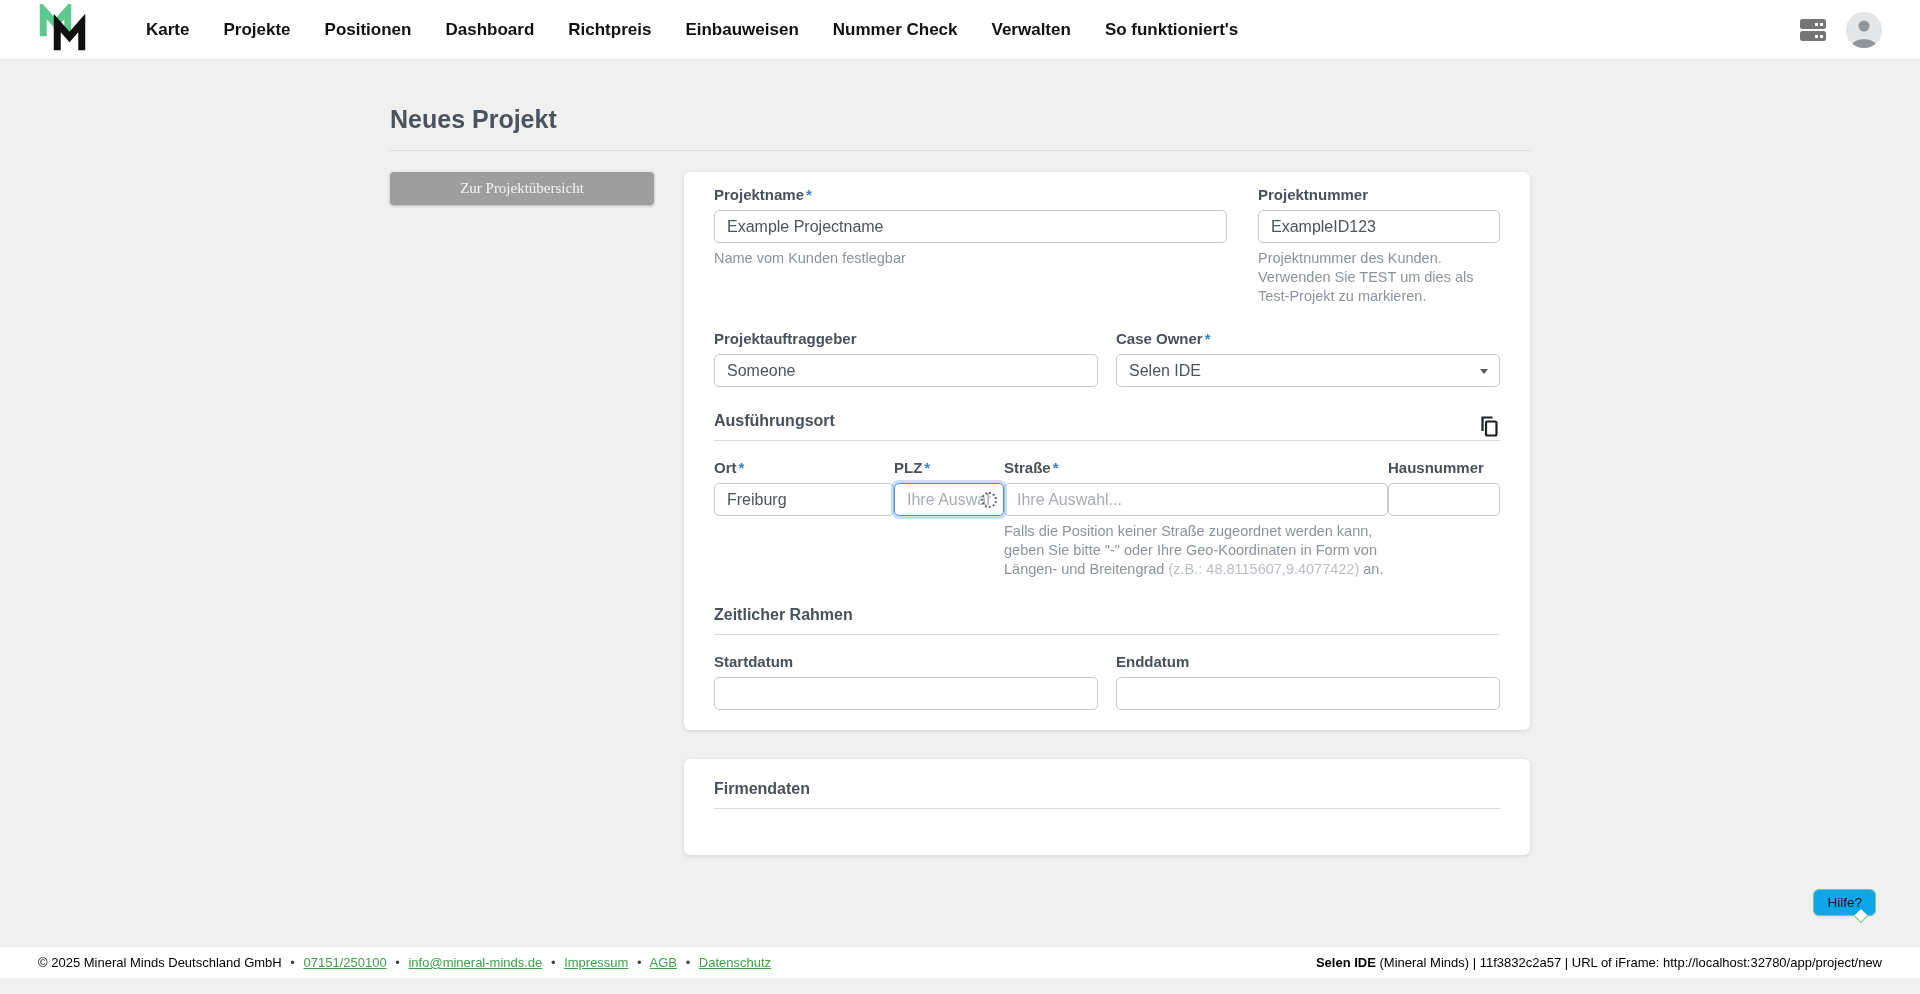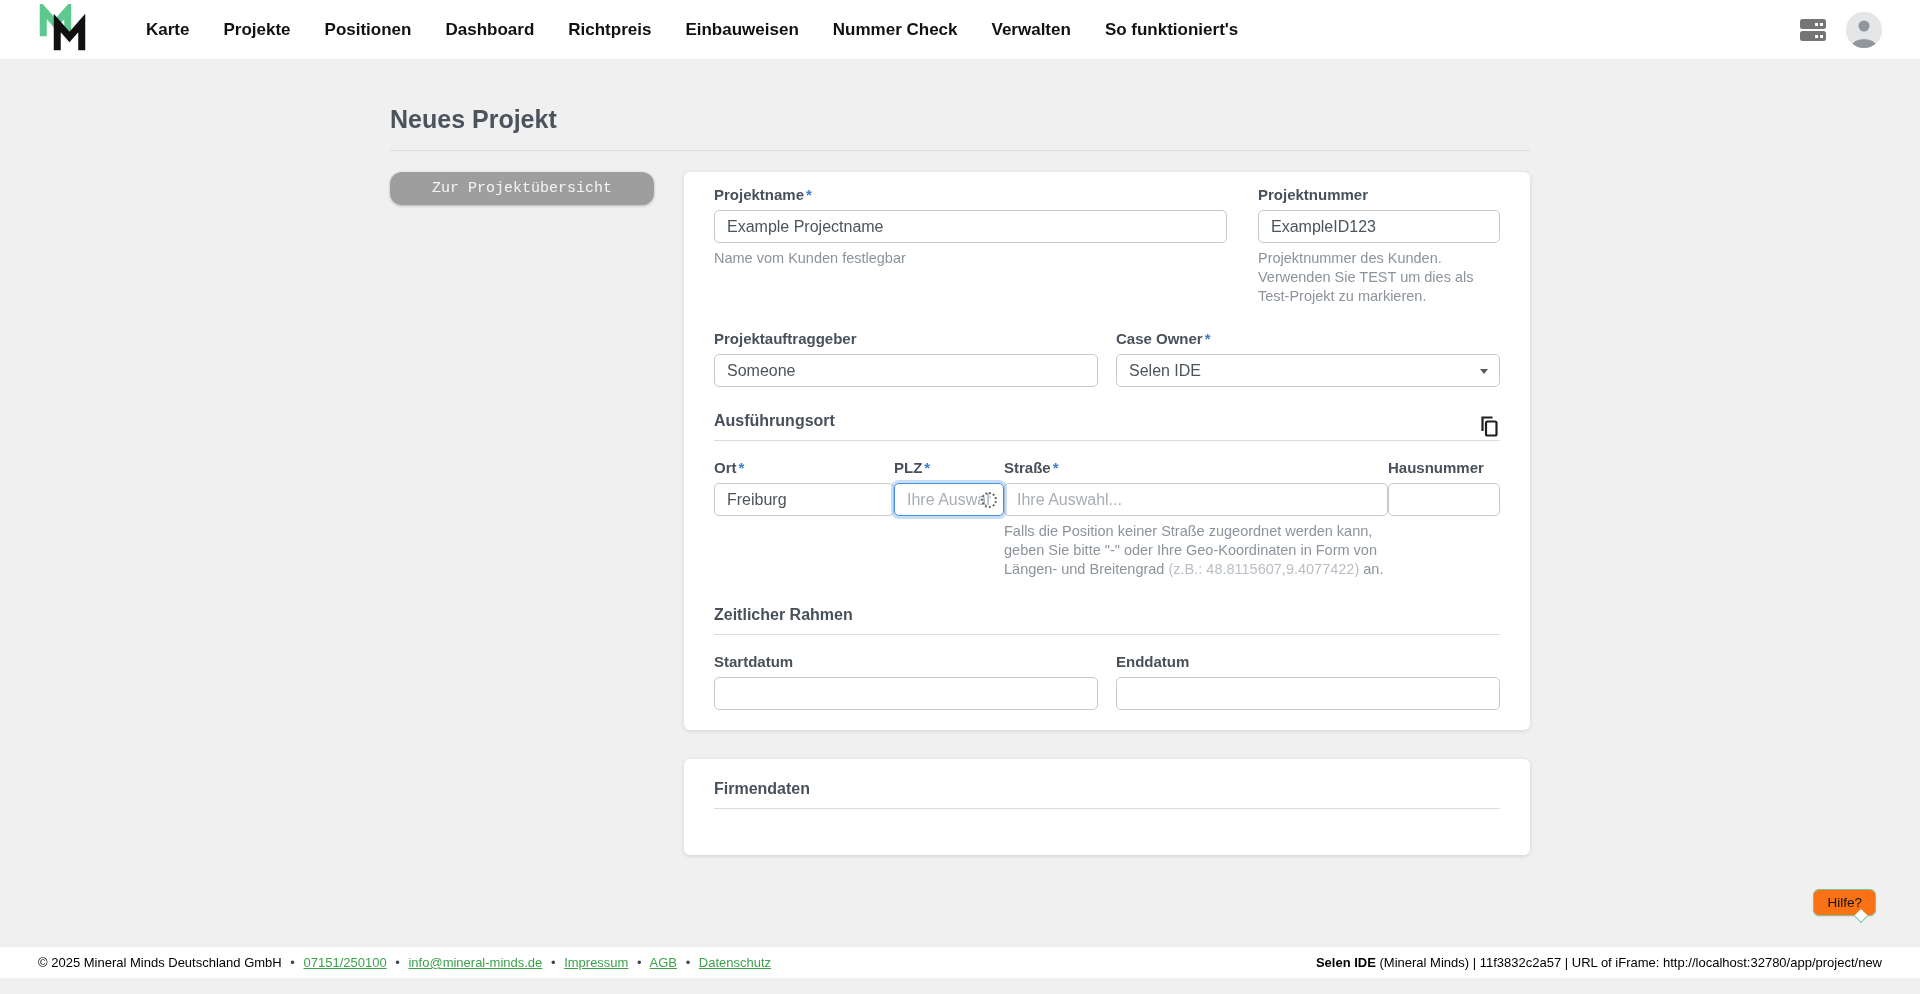--- a/index.html
+++ b/index.html
@@ -32,21 +32,21 @@
   h1.page-title{
     margin:45px 0 0 0;font-size:25px;font-weight:700;color:#4b545c;
     line-height:28px;padding-bottom:17px;border-bottom:1px solid #ddd;
   }
   .content-grid{
     display:grid;grid-template-columns:264px 846px;gap:30px;margin-top:21px;
     align-items:start;
   }
   .back-button{
     width:100%;height:33px;background:#9e9e9e;color:#f5f5f5;border:none;
-    border-radius:12px;font-family:Liberation Mono, monospace;font-size:15px;cursor:pointer;
+    border-radius:4px;font-family:Liberation Serif, serif;font-size:15px;cursor:pointer;
     box-shadow:0 1px 3px rgba(0,0,0,.25);
   }
   .card{
     background:#fff;border-radius:6px;box-shadow:0 1px 4px rgba(0,0,0,.13);
   }
   .form-card{padding:14px 30px 20px;box-sizing:border-box;}
   .firmendaten-card{margin-top:29px;padding:14px 30px;box-sizing:border-box;min-height:96px;}
   
   .form-row{margin-bottom:24px;}
   .row-a{display:grid;grid-template-columns:513px 242px;justify-content:space-between;}
@@ -91,21 +91,21 @@
   }
   .section-head{
     display:flex;justify-content:space-between;align-items:flex-end;
     margin:6px 0 18px;padding-bottom:9px;border-bottom:1px solid #dcdcdc;
   }
   .section-title{font-size:16px;font-weight:700;color:#48515a;line-height:20px;}
   .copy-icon{width:22px;height:24px;cursor:pointer;margin-bottom:-8px;background:#fff;}
   .zeit-head{margin-top:26px;}
   
   .help-bubble{
-    position:fixed;right:44px;bottom:78px;background:#f97316;
+    position:fixed;right:44px;bottom:78px;background:#0ea5e9;
     border:1px solid #79c598;border-radius:6px;padding:5px 13px;
     font-size:13.5px;color:#111;cursor:pointer;z-index:20;
     box-shadow:0 1px 2px rgba(0,0,0,.08);
   }
   .help-bubble::after{
     content:'';position:absolute;width:9px;height:9px;background:#fff;
     border-right:1px solid #79c598;border-bottom:1px solid #79c598;
     right:9px;bottom:-5.5px;transform:rotate(45deg);
   }
   

